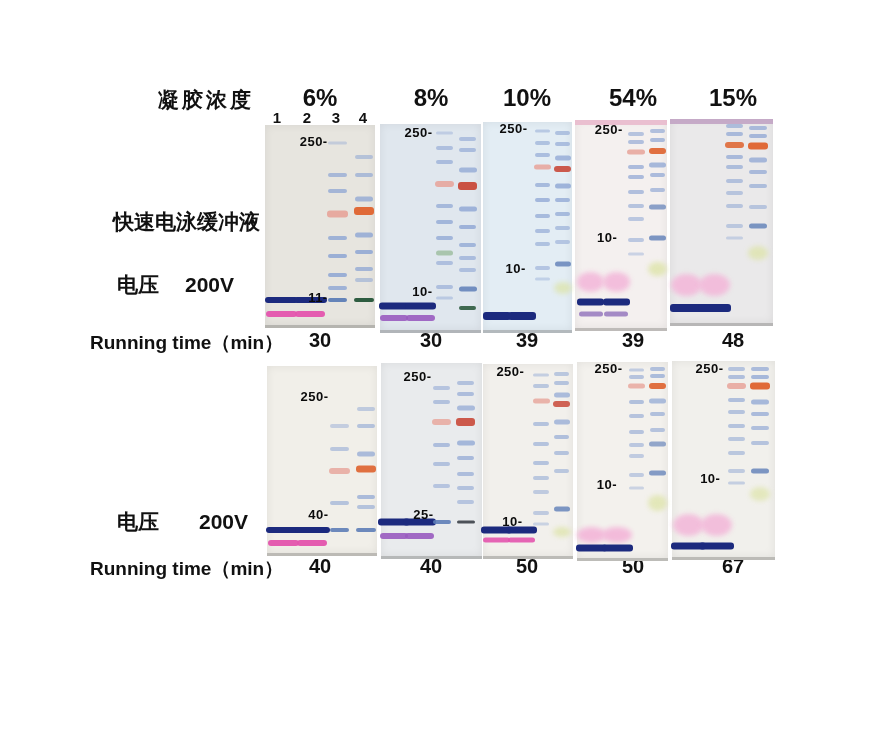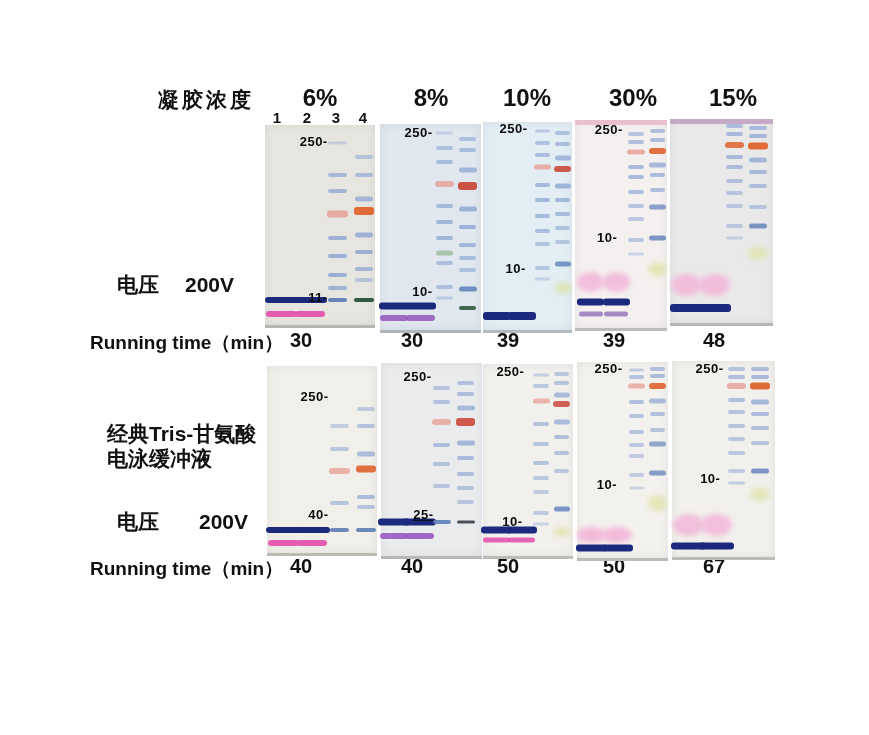--- a/index.html
+++ b/index.html
@@ -15,21 +15,21 @@
   .ln0{left:269px}.ln1{left:299px}.ln2{left:328px}.ln3{left:355px}
   .buffer1{left:113px;top:208px;font-size:21px;font-weight:600;}
   .buffer2{left:107px;top:421px;font-size:21px;font-weight:600;line-height:25px;}
   .volt{font-size:21px;font-weight:600;}
   .volt1{left:117px;top:271px;}
   .volt2{left:117px;top:508px;}
   .volt .vv{margin-left:26px;}
   .volt2 .vv{margin-left:40px;}
   .rt-label{left:90px;top:330px;font-size:19px;font-weight:600;}
   .rt-label.r2{top:556px;}
-  .rt-val{top:329px;width:60px;text-align:left;font-size:20px;font-weight:600;}
+  .rt-val{top:329px;width:60px;text-align:center;font-size:20px;font-weight:600;}
   .rt-val.r2{top:555px;}
   .rt-val.c0{left:290px}.rt-val.c1{left:401px}.rt-val.c2{left:497px}.rt-val.c3{left:603px}.rt-val.c4{left:703px}
   .title{left:35px;width:800px;top:588px;text-align:center;font-size:25px;font-weight:700;white-space:pre;}
   .gel{
     position:absolute;
     box-shadow:inset 0 0 10px rgba(0,0,0,0.07);
     border-bottom:3px solid rgba(90,90,85,0.35);
   }
   .gel .band{position:absolute;border-radius:3px;filter:blur(0.6px);}
   .gel .blob{position:absolute;border-radius:50%;filter:blur(2.5px);}
@@ -42,44 +42,41 @@
 </head>
 <body>
 
 <div class="stage" id="stage">
 
   <div class="abs hdr-conc">凝胶浓度</div>
 
   <div class="abs pct c0">6%</div>
   <div class="abs pct c1">8%</div>
   <div class="abs pct c2">10%</div>
-  <div class="abs pct c3">30%</div>
+  <div class="abs pct c3">54%</div>
   <div class="abs pct c4">15%</div>
 
   <div class="abs lane-num ln0">1</div>
   <div class="abs lane-num ln1">2</div>
   <div class="abs lane-num ln2">3</div>
   <div class="abs lane-num ln3">4</div>
 
+  <div class="abs buffer1">快速电泳缓冲液</div>
 
   <div class="abs volt volt1">
     <span>电压</span><span class="vv">200V</span>
   </div>
 
   <div class="abs rt-label">Running time（min）</div>
   <div class="abs rt-val c0">30</div>
   <div class="abs rt-val c1">30</div>
   <div class="abs rt-val c2">39</div>
   <div class="abs rt-val c3">39</div>
   <div class="abs rt-val c4">48</div>
 
-  <div class="abs buffer2">
-    <div>经典Tris-甘氨酸</div>
-    <div>电泳缓冲液</div>
-  </div>
 
   <div class="abs volt volt2">
     <span>电压</span><span class="vv">200V</span>
   </div>
 
   <div class="abs rt-label r2">Running time（min）</div>
   <div class="abs rt-val r2 c0">40</div>
   <div class="abs rt-val r2 c1">40</div>
   <div class="abs rt-val r2 c2">50</div>
   <div class="abs rt-val r2 c3">50</div>
@@ -262,21 +259,21 @@
       <div class="band" style="left: 75.5%; top: 16%; width: 17%; height: 4px; transform: translateY(-50%); background: rgb(142, 166, 212); opacity: 0.65;"></div>
       <div class="band" style="left: 75%; top: 23.5%; width: 18%; height: 5px; transform: translateY(-50%); background: rgb(142, 166, 212); opacity: 0.7;"></div>
       <div class="band" style="left: 74.5%; top: 30.5%; width: 19%; height: 8px; transform: translateY(-50%); background: rgb(201, 74, 58); opacity: 0.9;"></div>
       <div class="band" style="left: 75%; top: 41.5%; width: 18%; height: 5px; transform: translateY(-50%); background: rgb(142, 166, 212); opacity: 0.75;"></div>
       <div class="band" style="left: 75.5%; top: 49%; width: 17%; height: 4px; transform: translateY(-50%); background: rgb(142, 166, 212); opacity: 0.7;"></div>
       <div class="band" style="left: 75.5%; top: 57.5%; width: 17%; height: 4px; transform: translateY(-50%); background: rgb(142, 166, 212); opacity: 0.65;"></div>
       <div class="band" style="left: 75.5%; top: 65%; width: 17%; height: 4px; transform: translateY(-50%); background: rgb(142, 166, 212); opacity: 0.6;"></div>
       <div class="band" style="left: 75.5%; top: 72%; width: 17%; height: 4px; transform: translateY(-50%); background: rgb(142, 166, 212); opacity: 0.55;"></div>
       <div class="band" style="left: 75%; top: 82.5%; width: 18%; height: 3px; transform: translateY(-50%); background: rgb(60, 65, 72); opacity: 0.9;"></div>
       <div class="marker" style="right: 50%; top: 7.5%;">250-</div>
-      <div class="marker" style="right: 48%; top: 79%; text-decoration: underline;">25-</div>
+      <div class="marker" style="right: 48%; top: 79%;">25-</div>
     </div>
     <div class="gel" style="left: 483px; top: 364px; width: 90px; height: 192px; background: rgb(242, 240, 236);">
       <div class="band" style="left: -2%; top: 86.5%; width: 34%; height: 7px; transform: translateY(-50%); background: rgb(28, 42, 126); opacity: 1;"></div>
       <div class="band" style="left: 0%; top: 91.5%; width: 30%; height: 5px; transform: translateY(-50%); background: rgb(228, 85, 174); opacity: 0.9;"></div>
       <div class="band" style="left: 26%; top: 86.5%; width: 34%; height: 7px; transform: translateY(-50%); background: rgb(28, 42, 126); opacity: 1;"></div>
       <div class="band" style="left: 28%; top: 91.5%; width: 30%; height: 5px; transform: translateY(-50%); background: rgb(228, 85, 174); opacity: 0.9;"></div>
       <div class="band" style="left: 56%; top: 5.5%; width: 17%; height: 3px; transform: translateY(-50%); background: rgb(142, 166, 212); opacity: 0.45;"></div>
       <div class="band" style="left: 56%; top: 11.5%; width: 17%; height: 4px; transform: translateY(-50%); background: rgb(142, 166, 212); opacity: 0.55;"></div>
       <div class="band" style="left: 55%; top: 19.5%; width: 19%; height: 5px; transform: translateY(-50%); background: rgb(232, 164, 154); opacity: 0.8;"></div>
       <div class="band" style="left: 56%; top: 31.5%; width: 17%; height: 4px; transform: translateY(-50%); background: rgb(142, 166, 212); opacity: 0.6;"></div>

